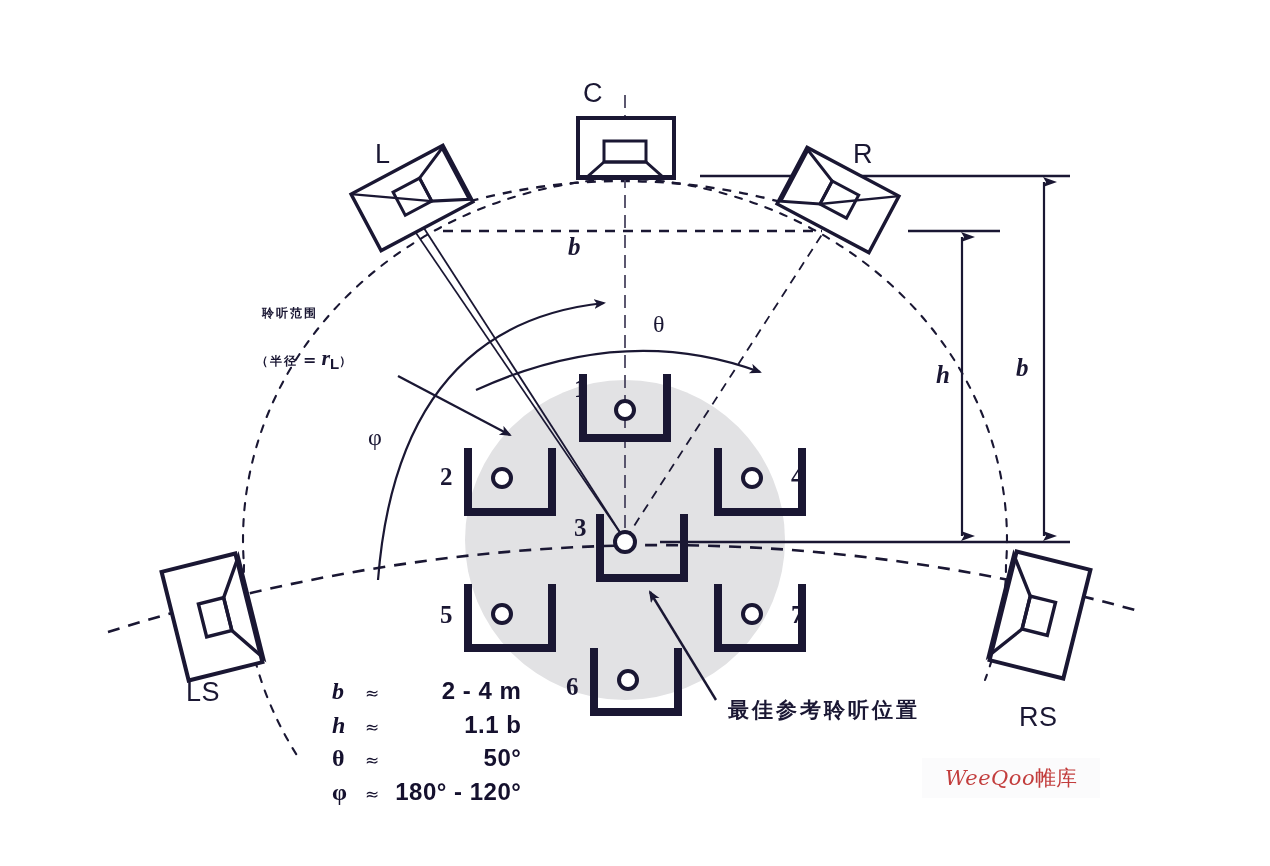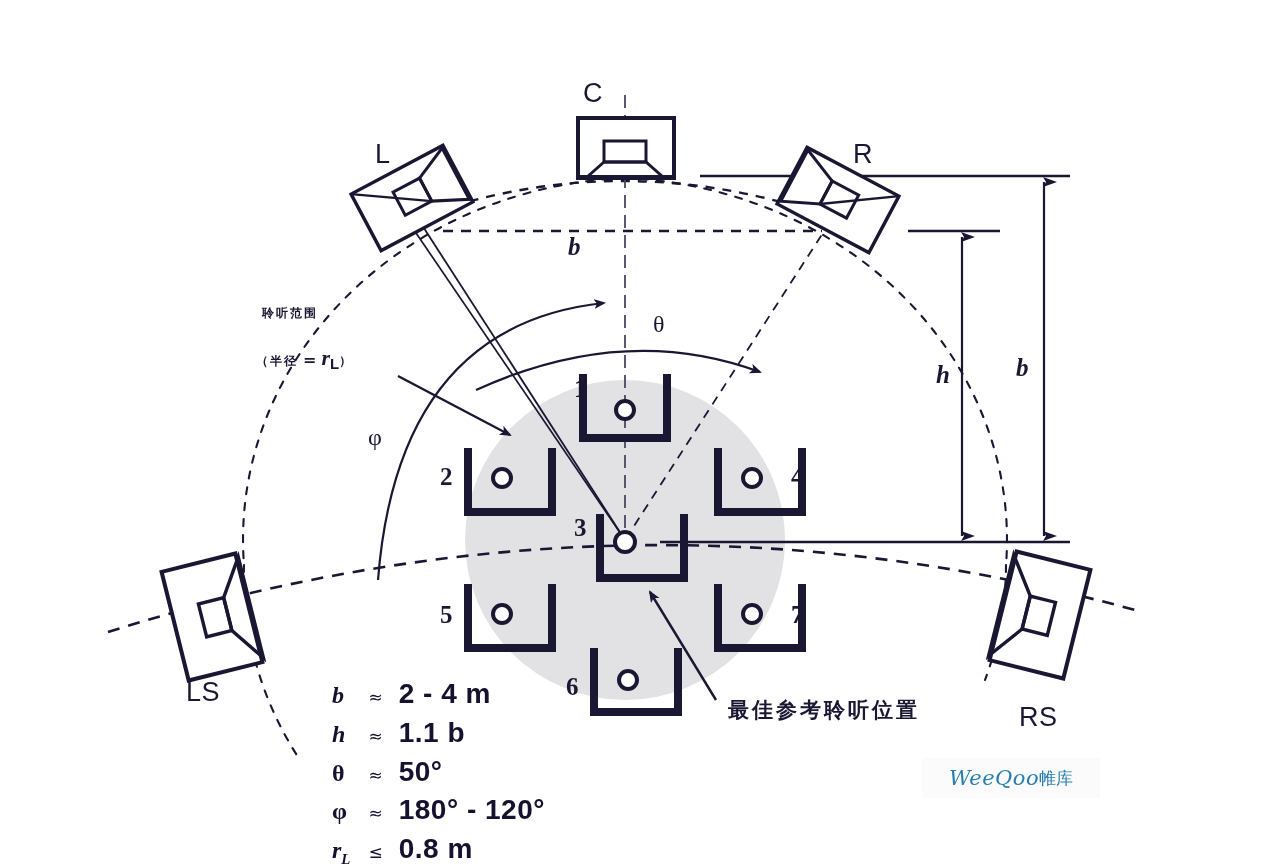--- a/index.html
+++ b/index.html
@@ -88,23 +88,23 @@
     text-align: left;
   }
   .lg-op {
     font-family: "DejaVu Sans", sans-serif;
     font-size: 17px;
     padding-right: 16px !important;
     text-align: center;
   }
   .lg-val {
     font-family: "Liberation Sans", sans-serif;
-    font-size: 28px;
+    font-size: 24px;
     font-weight: 600;
-    text-align: left;
+    text-align: right;
     letter-spacing: 0.5px;
   }
   .sub {
     font-size: 0.68em;
     vertical-align: sub;
   }
   #watermark {
     position: absolute;
     left: 922px;
     top: 758px;
@@ -112,28 +112,28 @@
     height: 40px;
     background: #fbfbfc;
     display: flex;
     align-items: center;
     justify-content: center;
   }
   .wm-text {
     font-family: "DejaVu Serif", serif;
     font-style: italic;
     font-size: 21px;
-    color: #0369a1;
+    color: #b91c1c;
     opacity: 0.85;
     letter-spacing: 0.5px;
   }
   .wm-cn {
     font-family: "DejaVu Sans", sans-serif;
     font-style: normal;
-    font-size: 17px;
+    font-size: 21px;
     letter-spacing: 0;
   }
 </style>
 </head>
 <body>
 
 <div id="diagram-root">
 
   <svg class="canvas" viewBox="0 0 1270 866">
     <defs>
@@ -290,25 +290,20 @@
         <tr>
           <td class="lg-sym" style="font-style:normal;">θ</td>
           <td class="lg-op">≈</td>
           <td class="lg-val">50°</td>
         </tr>
         <tr>
           <td class="lg-sym" style="font-style:normal;">φ</td>
           <td class="lg-op">≈</td>
           <td class="lg-val">180° - 120°</td>
         </tr>
-        <tr>
-          <td class="lg-sym"><span>r</span><span class="sub" style="font-size:0.62em;">L</span></td>
-          <td class="lg-op">≤</td>
-          <td class="lg-val">0.8 m</td>
-        </tr>
       </tbody>
     </table>
   </div>
 
   <div id="watermark">
     <span class="wm-text">WeeQoo</span>
       <span class="wm-text wm-cn">帷库</span>
   </div>
 
 </div>

